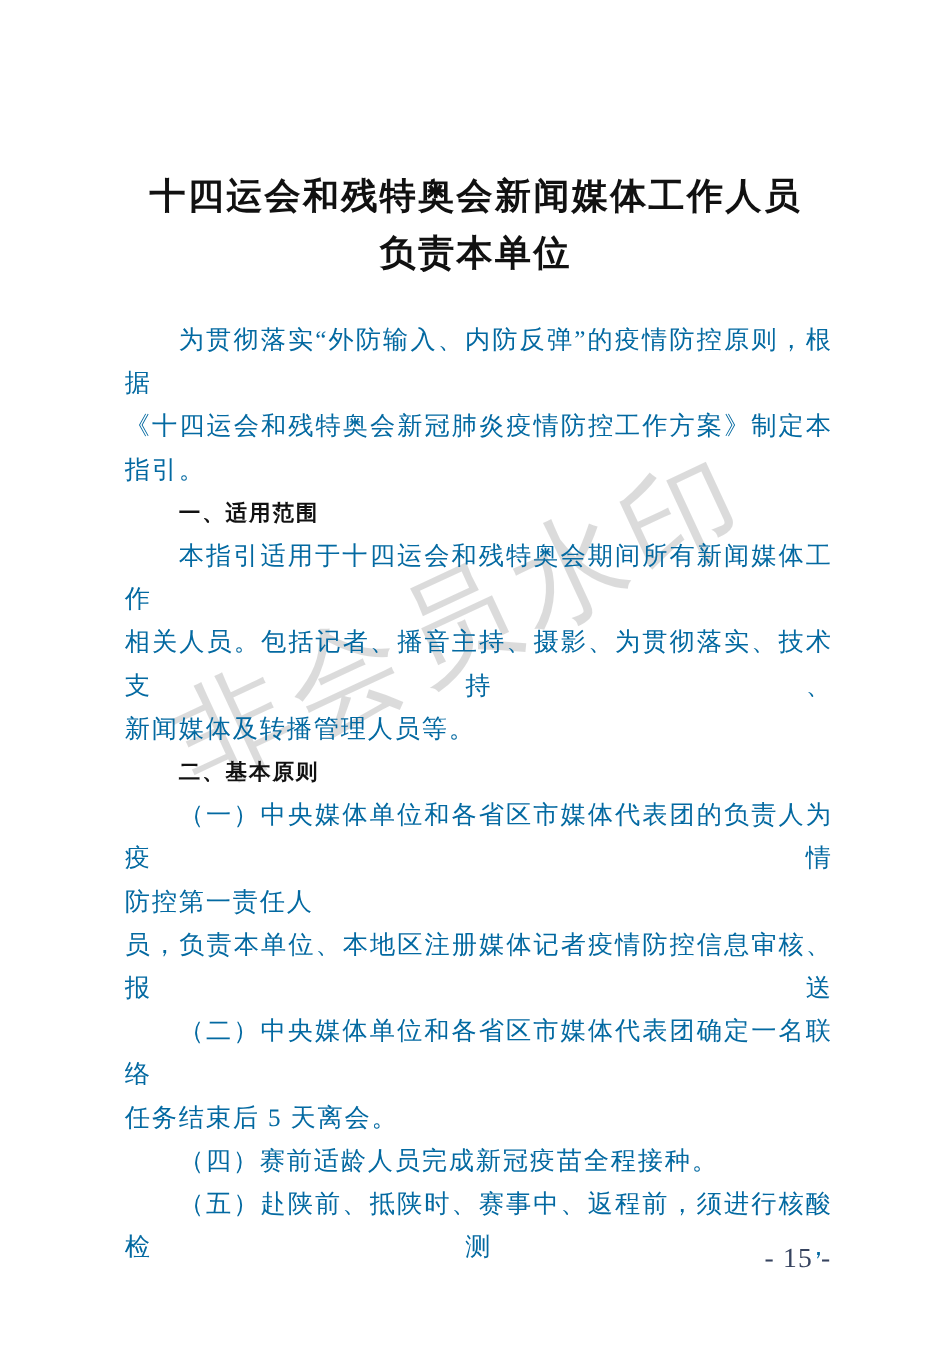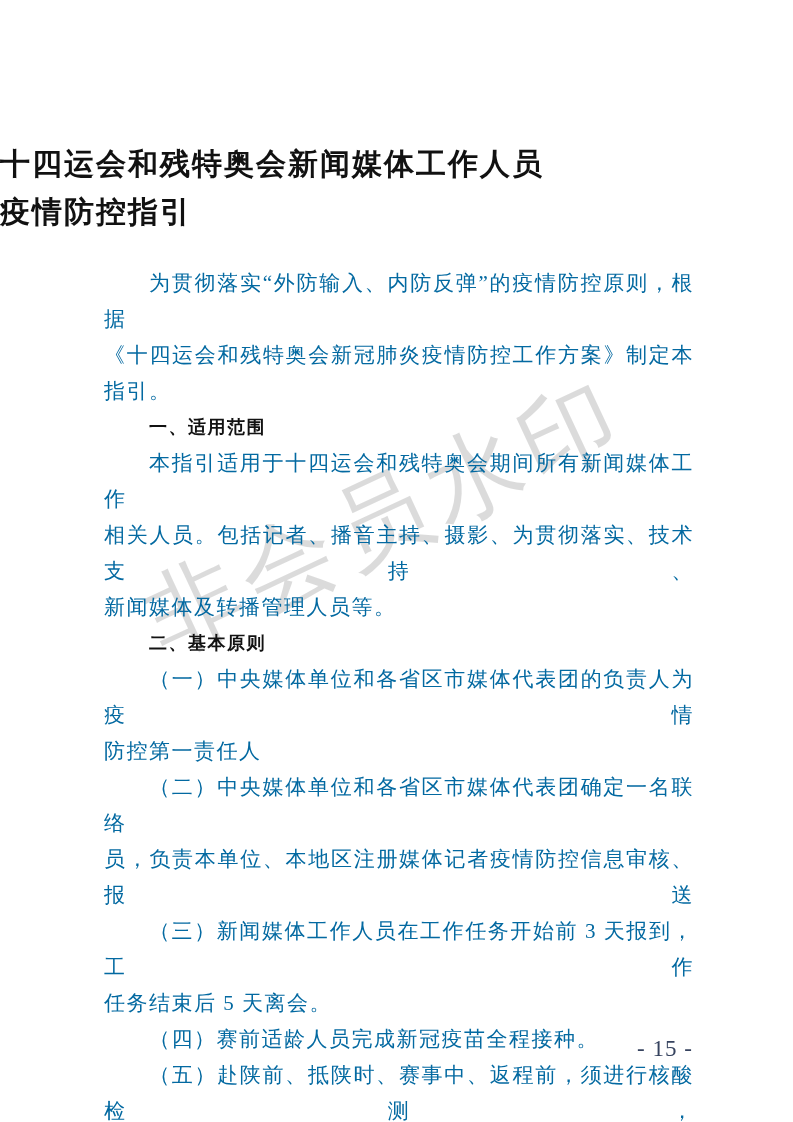--- a/index.html
+++ b/index.html
@@ -26,20 +26,21 @@
     white-space: nowrap;
     z-index: 0;
     user-select: none;
     font-family: "Liberation Serif", "DejaVu Serif", serif;
   }
   .doc-title {
     position: absolute;
     left: 0;
     top: 140px;
     width: 793px;
+    text-align: center;
     z-index: 1;
   }
   .doc-title .t-line {
     font-size: 30px;
     line-height: 48px;
     font-weight: bold;
     letter-spacing: 2px;
     color: #111111;
   }
   .doc-body {
@@ -83,37 +84,36 @@
 </style>
 </head>
 <body>
 
 <div class="page">
 
   <div class="watermark">非会员水印</div>
 
   <div class="doc-title">
     <div class="t-line">十四运会和残特奥会新闻媒体工作人员</div>
-    <div class="t-line">疫情防控指引</div>
+    <div class="t-line">负责本单位</div>
   </div>
 
   <div class="doc-body">
       <div class="line indent fill">为贯彻落实“外防输入、内防反弹”的疫情防控原则，根据</div>
       <div class="line fill">《十四运会和残特奥会新冠肺炎疫情防控工作方案》制定本</div>
       <div class="line">指引。</div>
       <div class="line heading">一、适用范围</div>
       <div class="line indent fill">本指引适用于十四运会和残特奥会期间所有新闻媒体工作</div>
       <div class="line fill">相关人员。包括记者、播音主持、摄影、为贯彻落实、技术支持、</div>
       <div class="line">新闻媒体及转播管理人员等。</div>
       <div class="line heading">二、基本原则</div>
       <div class="line indent fill">（一）中央媒体单位和各省区市媒体代表团的负责人为疫情</div>
       <div class="line">防控第一责任人</div>
+      <div class="line fill">员，负责本单位、本地区注册媒体记者疫情防控信息审核、报送</div>
       <div class="line indent fill">（二）中央媒体单位和各省区市媒体代表团确定一名联络</div>
-      <div class="line fill">员，负责本单位、本地区注册媒体记者疫情防控信息审核、报送</div>
-      <div class="line indent fill">（三）新闻媒体工作人员在工作任务开始前 3 天报到，工作</div>
       <div class="line">任务结束后 5 天离会。</div>
       <div class="line indent">（四）赛前适龄人员完成新冠疫苗全程接种。</div>
       <div class="line indent fill">（五）赴陕前、抵陕时、赛事中、返程前，须进行核酸检测，</div>
     </div>
 
   <div class="page-number">- 15 -</div>
 
 </div>
 
 </body></html>

